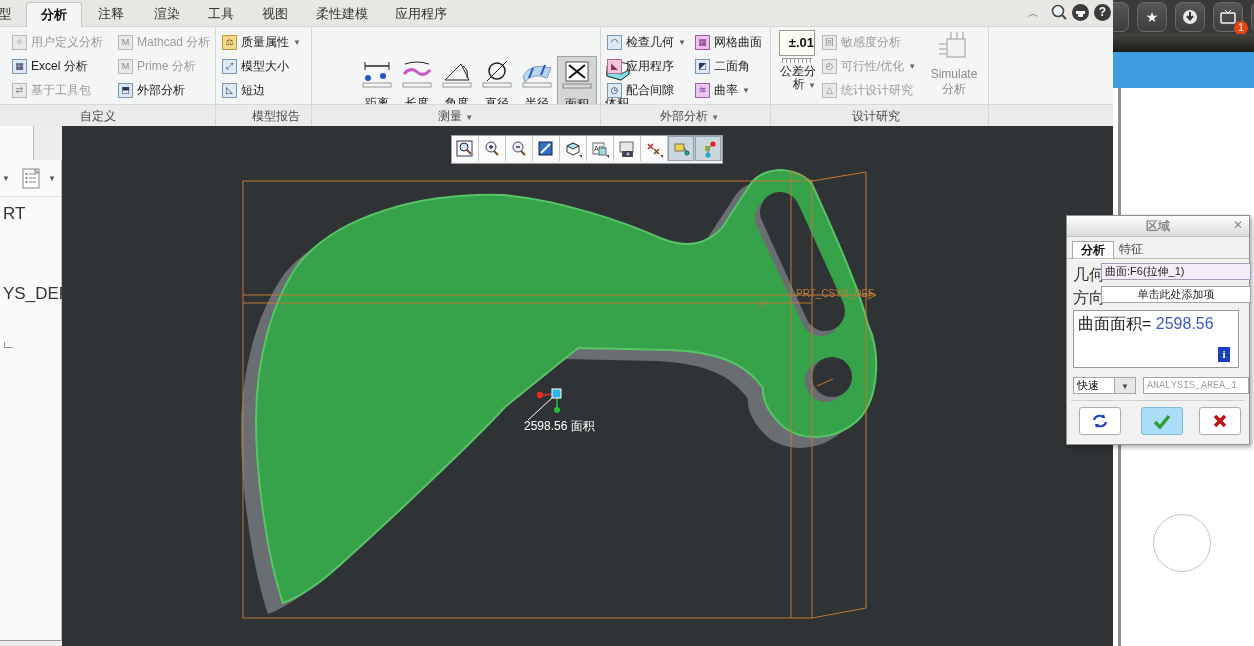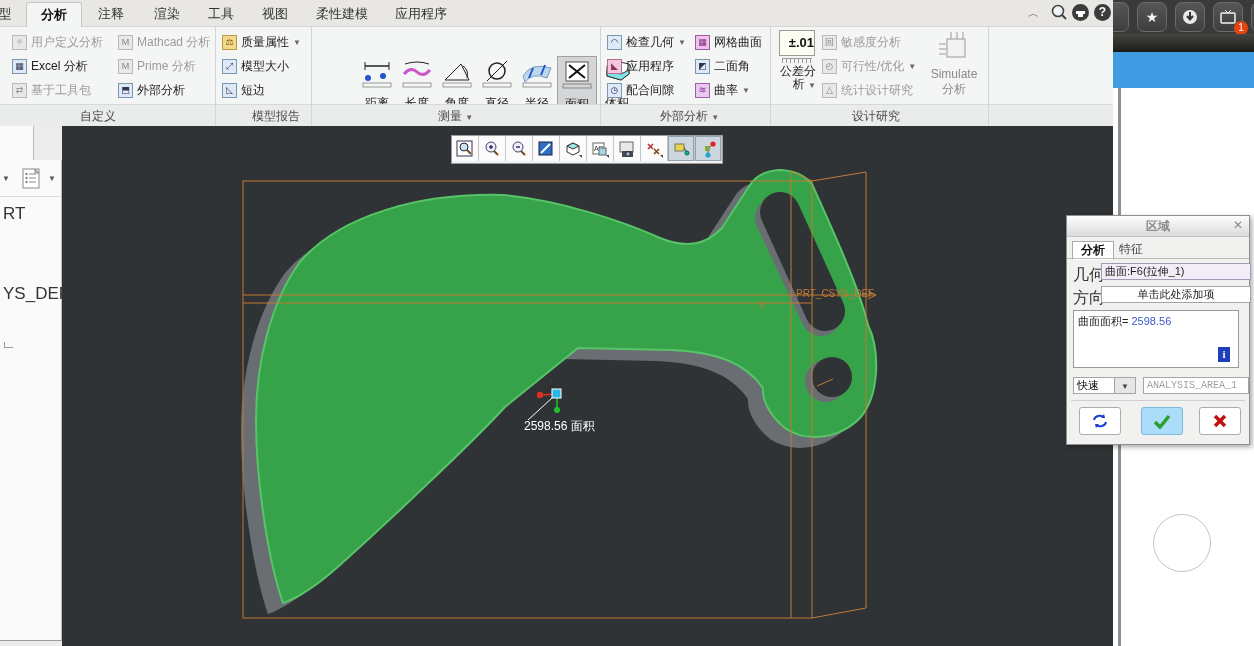--- a/index.html
+++ b/index.html
@@ -439,21 +439,21 @@
   <div class="dtab active" style="left:5px;">分析</div>
   <div class="dtab" style="left:44px;">特征</div>
   <div class="abs" style="left:0;top:42px;width:182px;height:1px;background:#bbb;"></div>
 
   <div class="dlabel" style="left:6px;top:49px;">几何</div>
   <div class="dfield" style="top:47px;background:#f3edf8;border-color:#a79ab6;">曲面:F6(拉伸_1)</div>
 
   <div class="dlabel" style="left:6px;top:72px;">方向</div>
   <div class="dfield" style="top:70px;text-align:center;">单击此处添加项</div>
 
-  <div class="abs" style="left:6px;top:94px;width:166px;height:58px;background:#fff;border:1px solid #9a9a9a;font-size:11px;padding:3px 4px;box-sizing:border-box;">
+  <div class="abs" style="left:6px;top:94px;width:166px;height:58px;background:#fff;border:1px solid #9a9a9a;font-size:16px;padding:3px 4px;box-sizing:border-box;">
     <span style="color:#222;">曲面面积=</span>
     <span style="color:#3b58c8;">2598.56</span>
   </div>
   <div class="abs" style="left:151px;top:131px;width:12px;height:15px;background:#1d3fba;color:#fff;font-weight:bold;font-size:11px;text-align:center;line-height:15px;font-family:'Liberation Serif',serif;">i</div>
 
   <div class="abs" style="left:6px;top:161px;width:36px;height:15px;background:#fff;border:1px solid #a5a5a5;font-size:11px;line-height:15px;padding:0 3px;">快速</div>
   <div class="abs" style="left:47px;top:161px;width:22px;height:17px;background:#e6e6e6;border:1px solid #a5a5a5;text-align:center;font-size:8px;color:#444;line-height:17px;box-sizing:border-box;">▼</div>
   <div class="abs" style="left:76px;top:161px;width:98px;height:15px;background:#fff;border:1px solid #a5a5a5;font-size:10px;line-height:15px;padding:0 3px;color:#9aa0a6;font-family:'Liberation Mono','DejaVu Sans Mono',monospace;overflow:hidden;">ANALYSIS_AREA_1</div>
 
   <div class="abs" style="left:4px;top:184px;width:174px;height:1px;background:#cfcfcf;"></div>

